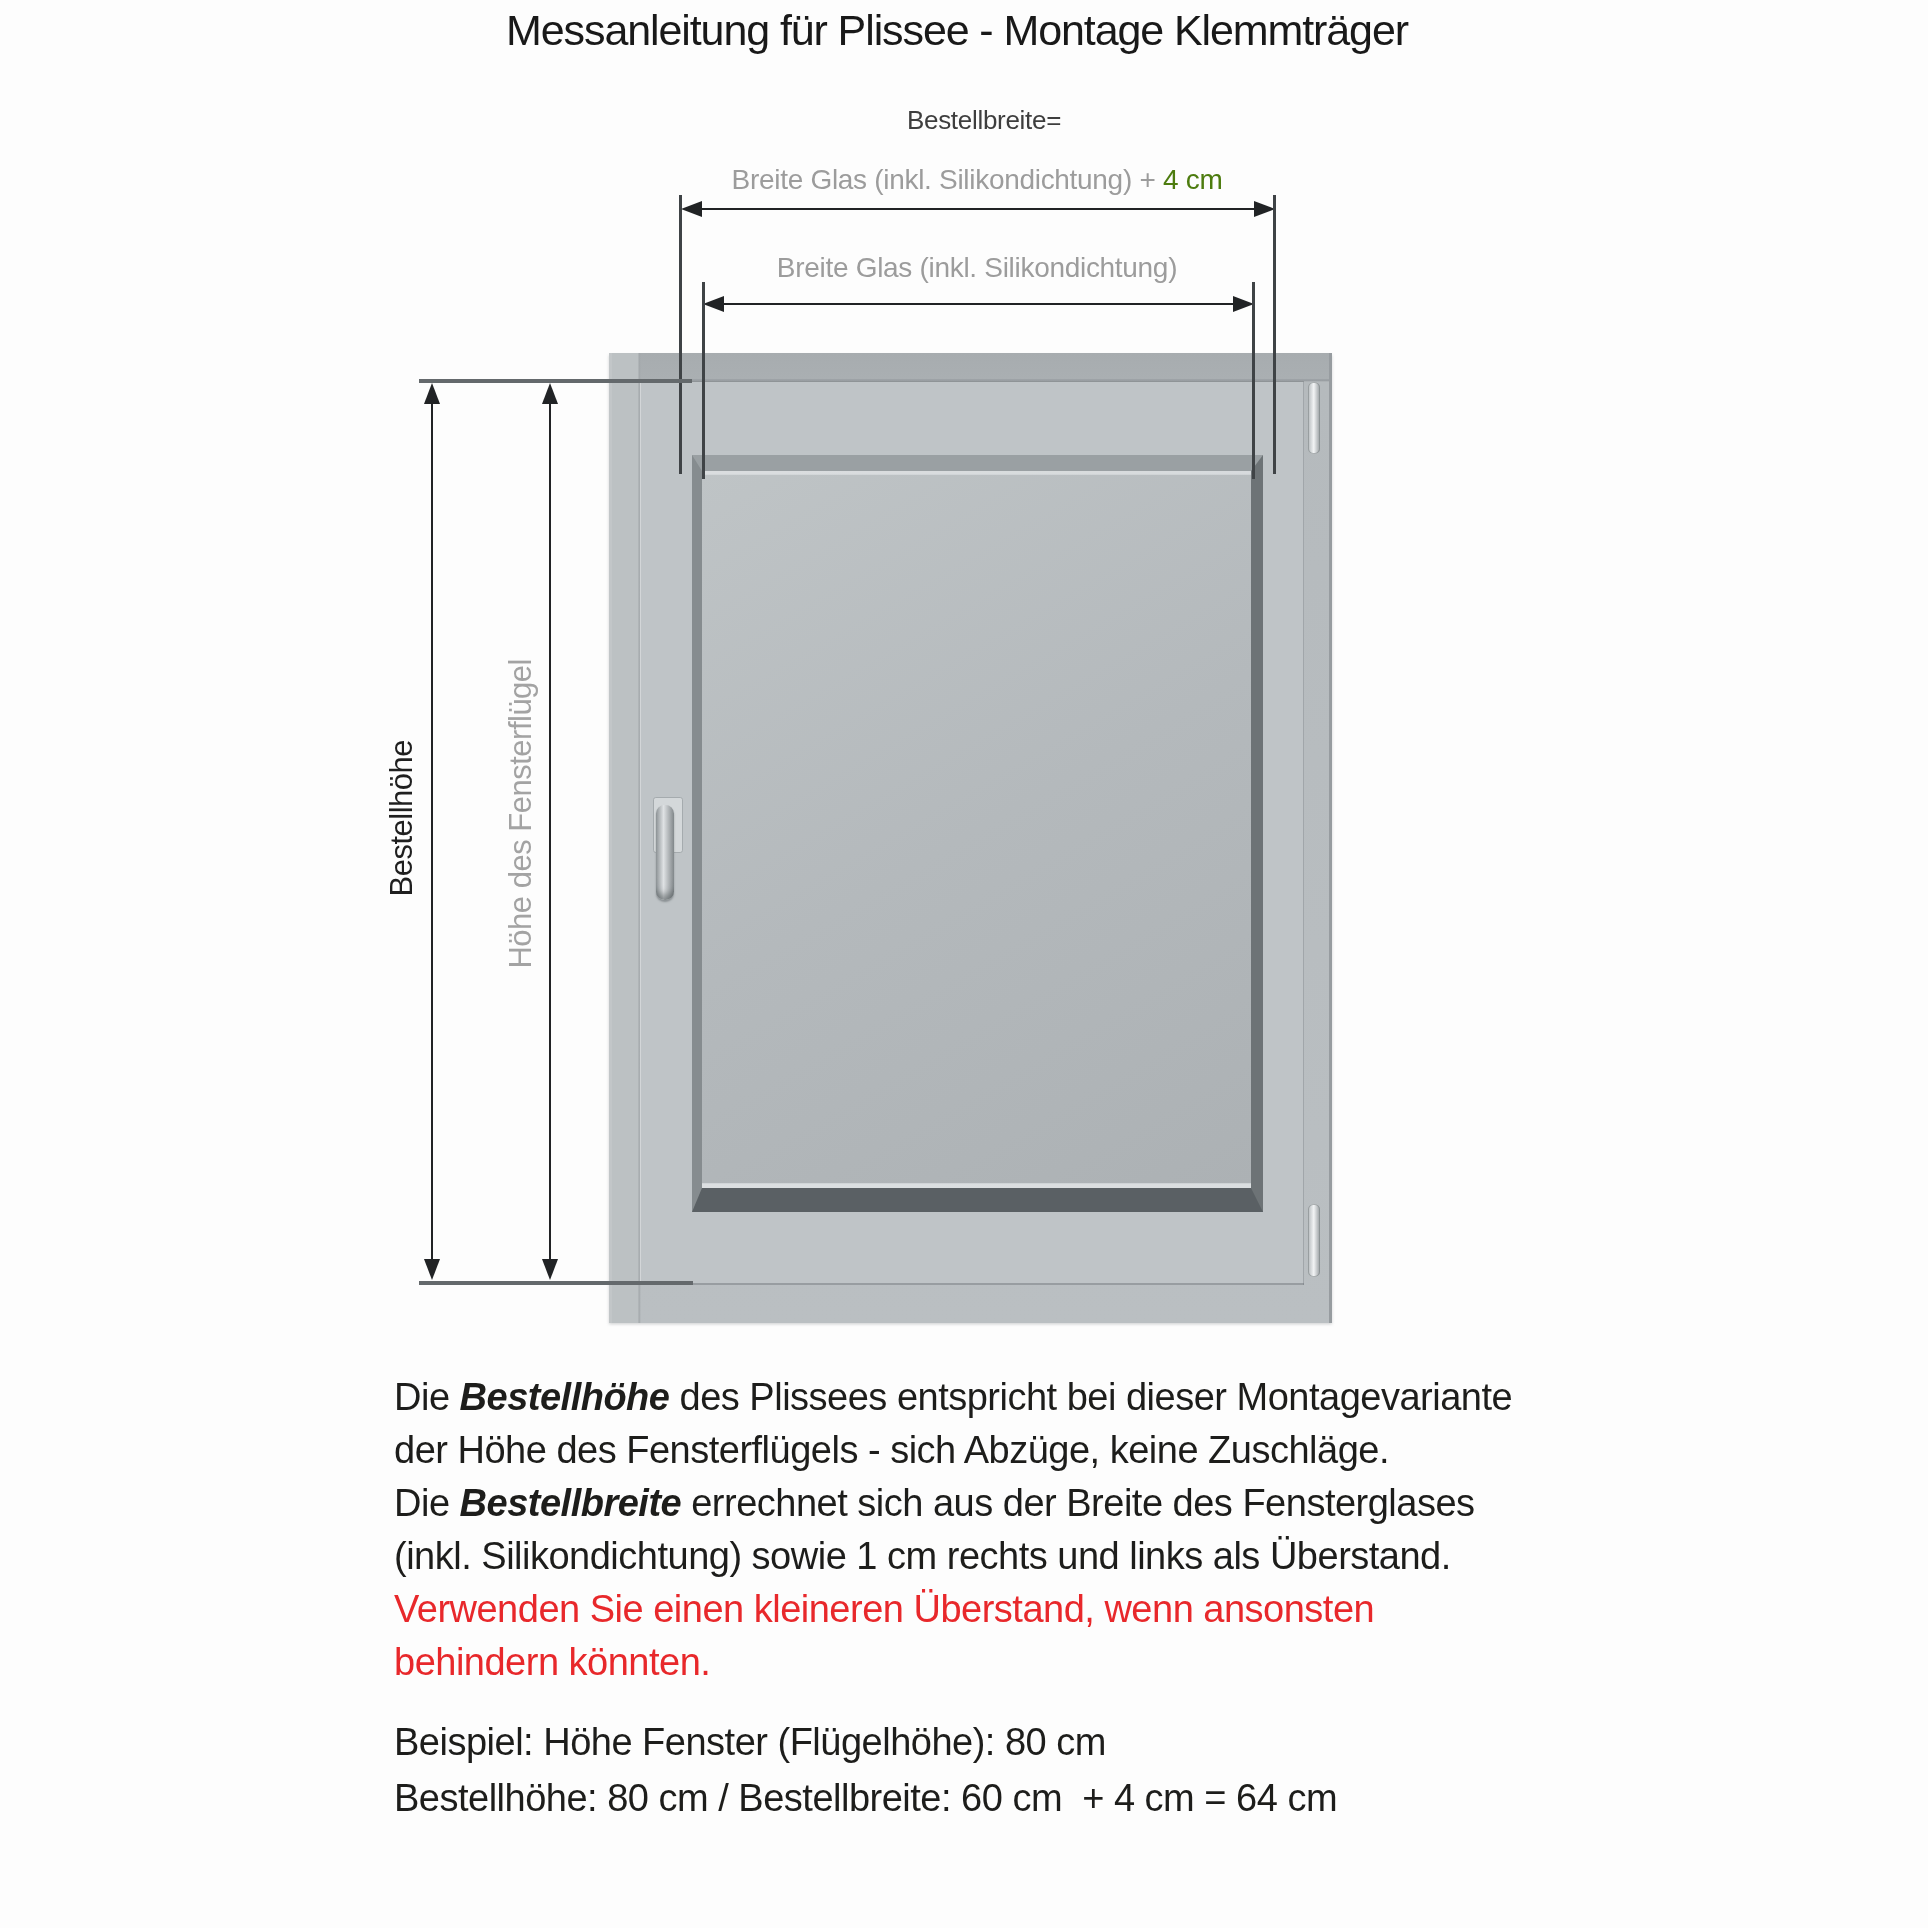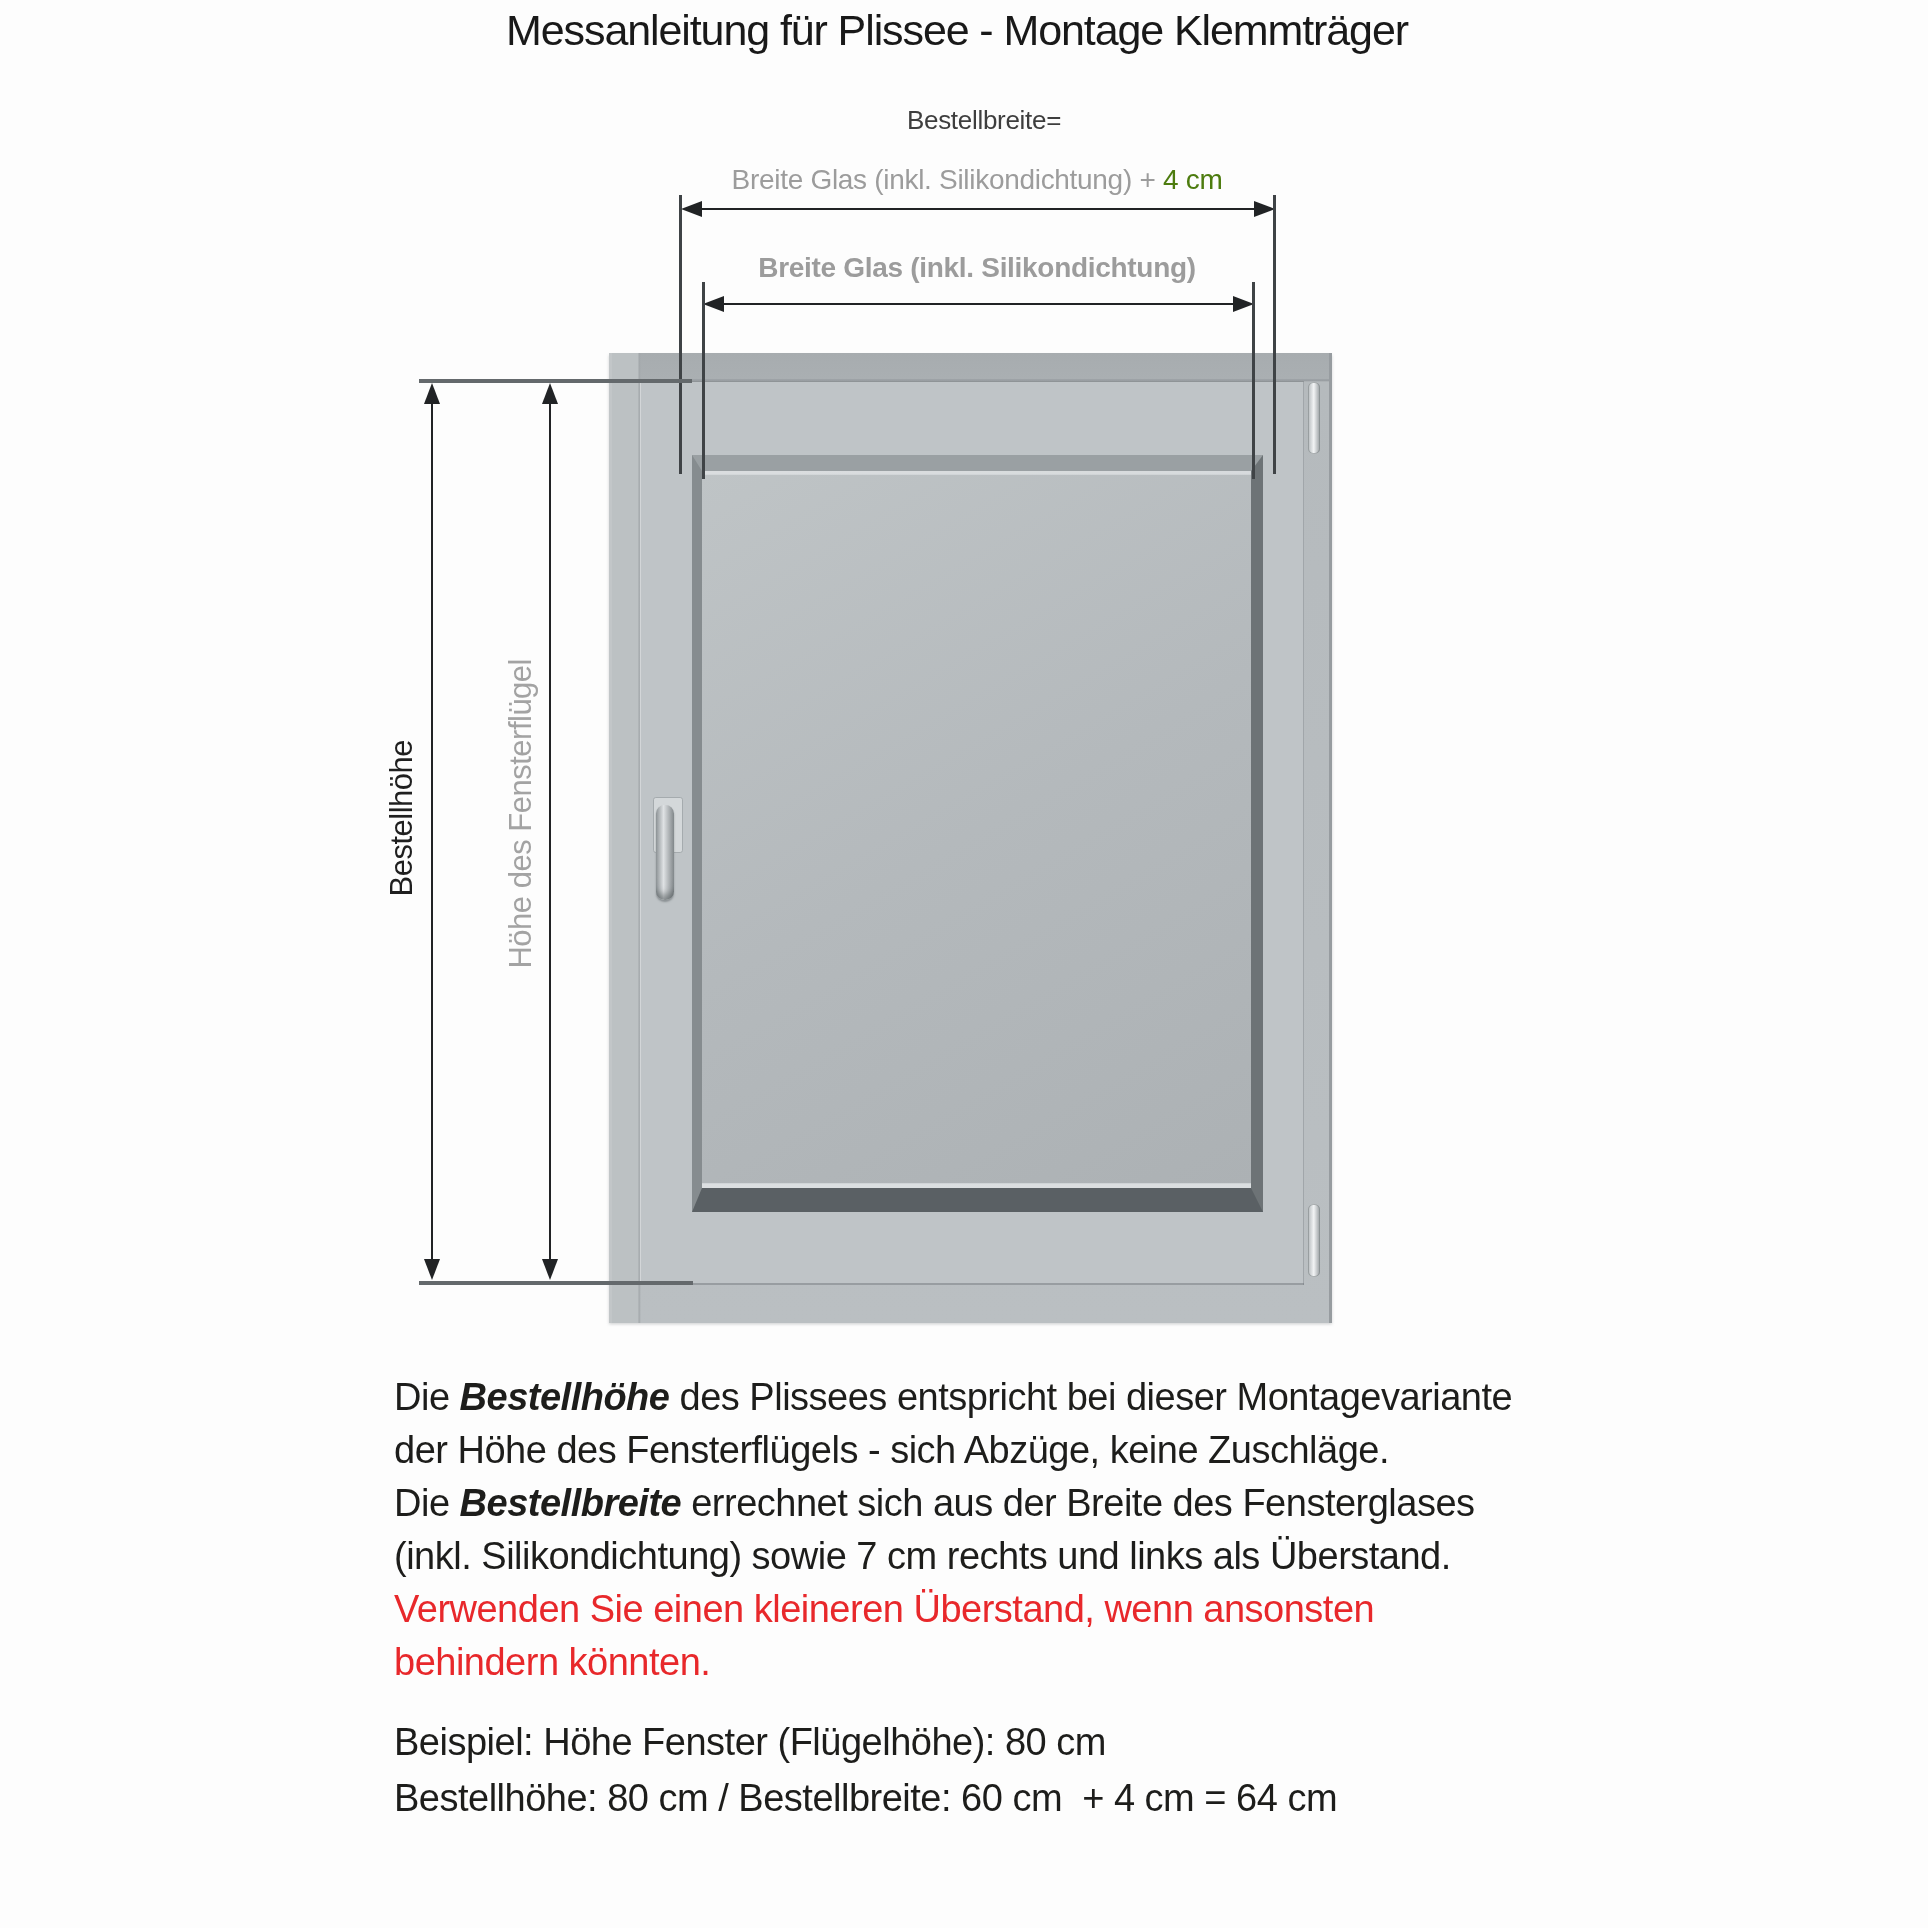--- a/index.html
+++ b/index.html
@@ -7,21 +7,21 @@
        font-family:"Liberation Sans", sans-serif;}
   .page{position:absolute;inset:0;background:#fdfdfd;}
 
   
   .title{position:absolute;left:957px;top:5.6px;transform:translateX(-50%);
          font-size:43px;letter-spacing:-1.1px;color:#191919;white-space:nowrap;}
   .lbl{position:absolute;transform:translateX(-50%);white-space:nowrap;
        font-size:28px;letter-spacing:-0.3px;color:#9c9c9c;z-index:5;}
   .lbl-order-width{left:984px;top:105px;font-size:26px;color:#3e3e3e;}
   .lbl-glass-plus{left:977px;top:164px;}
-  .lbl-glass{left:977px;top:252px;font-weight:bold;}
+  .lbl-glass{left:977px;top:252px;}
   .red{color:#4d7c0f;}
 
   
   .h-arrow{position:absolute;height:16px;z-index:4;}
   .h-arrow i{display:block;}
   .h-arrow .sh{position:absolute;left:11.3px;right:11.3px;top:6.6px;height:2.8px;background:#212325;}
   .h-arrow .al{position:absolute;left:0;top:0;width:0;height:0;
     border-top:8px solid transparent;border-bottom:8px solid transparent;
     border-right:21px solid #212325;}
   .h-arrow .ar{position:absolute;right:0;top:0;width:0;height:0;
@@ -136,21 +136,21 @@
     <i class="ab"></i>
   </div>
 
   <div class="vlabel vlabel-order-height">Bestellhöhe</div>
   <div class="vlabel vlabel-sash-height">Höhe des Fensterflügel</div>
 
   <div class="textblock">
     <div class="bt"><span>Die </span><span class="bi">Bestellhöhe</span><span> des Plissees entspricht bei dieser Montagevariante</span></div>
     <div class="bt">der Höhe des Fensterflügels - sich Abzüge, keine Zuschläge.</div>
     <div class="bt"><span>Die </span><span class="bi">Bestellbreite</span><span> errechnet sich aus der Breite des Fensterglases</span></div>
-    <div class="bt">(inkl. Silikondichtung) sowie 7 cm rechts und links als Überstand.</div>
+    <div class="bt">(inkl. Silikondichtung) sowie 1 cm rechts und links als Überstand.</div>
     <div class="bt warn">Verwenden Sie einen kleineren Überstand, wenn ansonsten</div>
     <div class="bt warn">behindern könnten.</div>
 
     <div class="example">
       <div class="bt">Beispiel: Höhe Fenster (Flügelhöhe): 80 cm</div>
       <div class="bt">Bestellhöhe: 80 cm / Bestellbreite: 60 cm  + 4 cm = 64 cm</div>
     </div>
   </div>
 
 </div>

